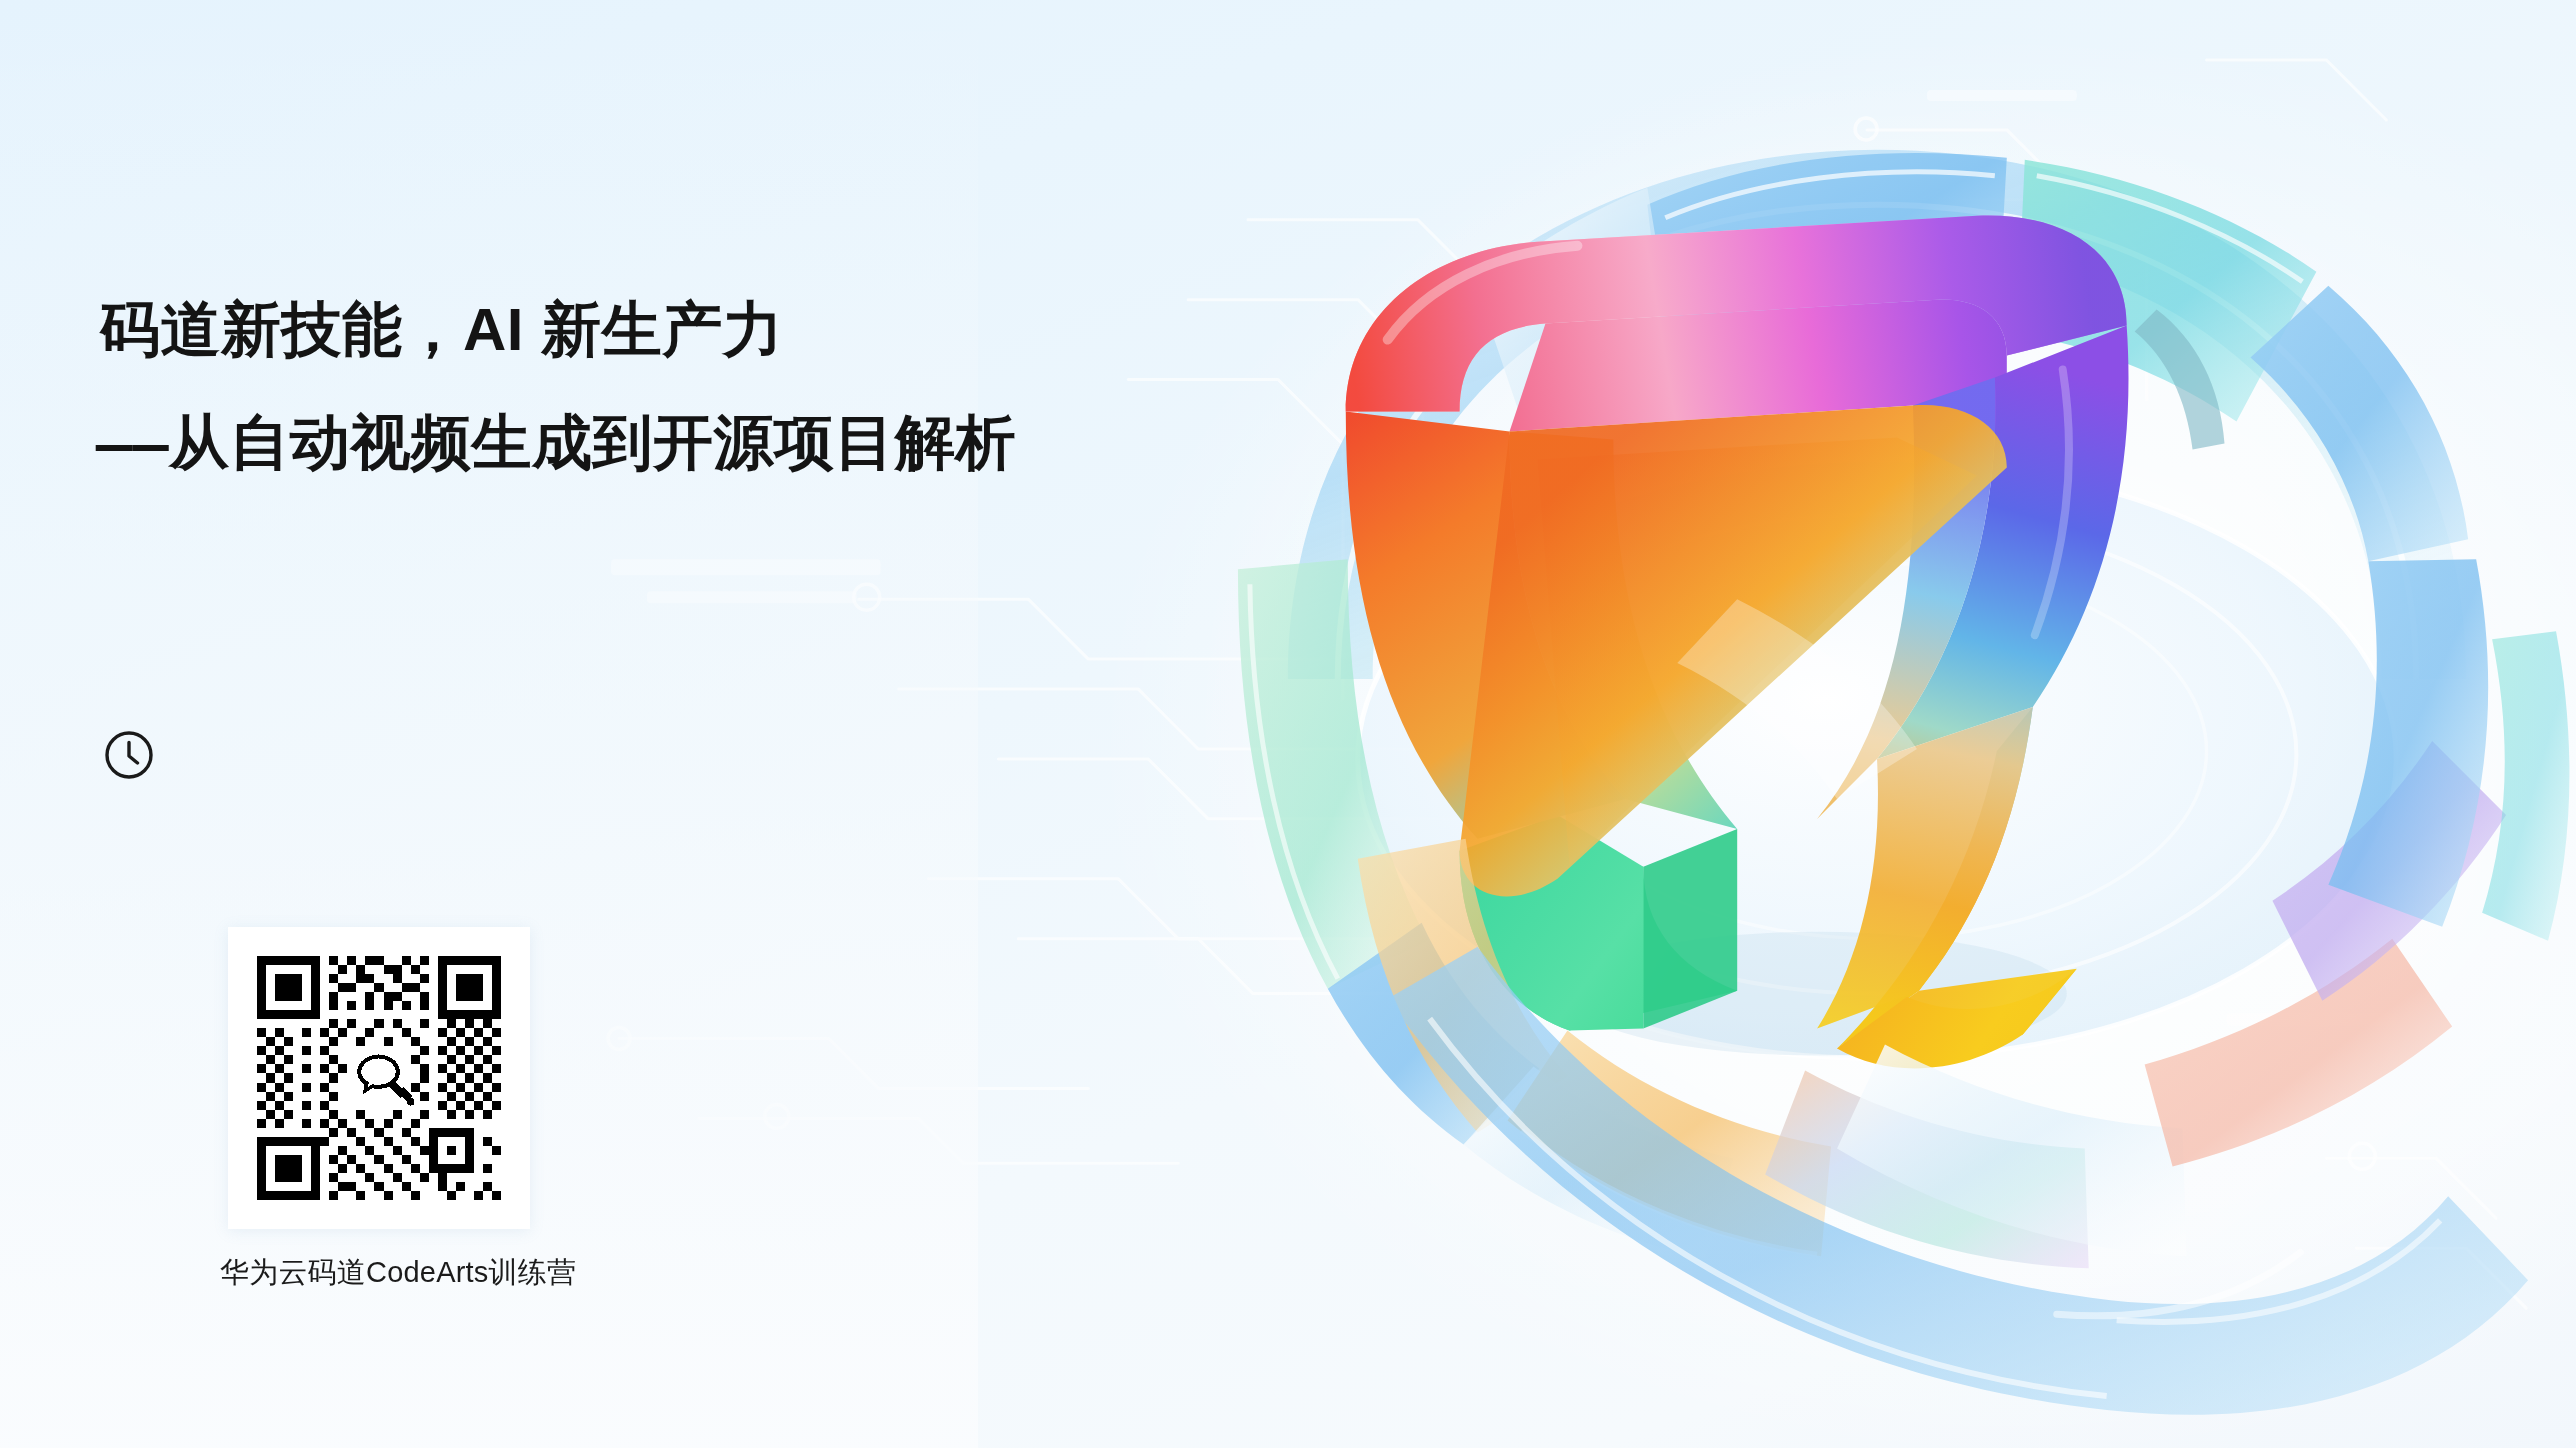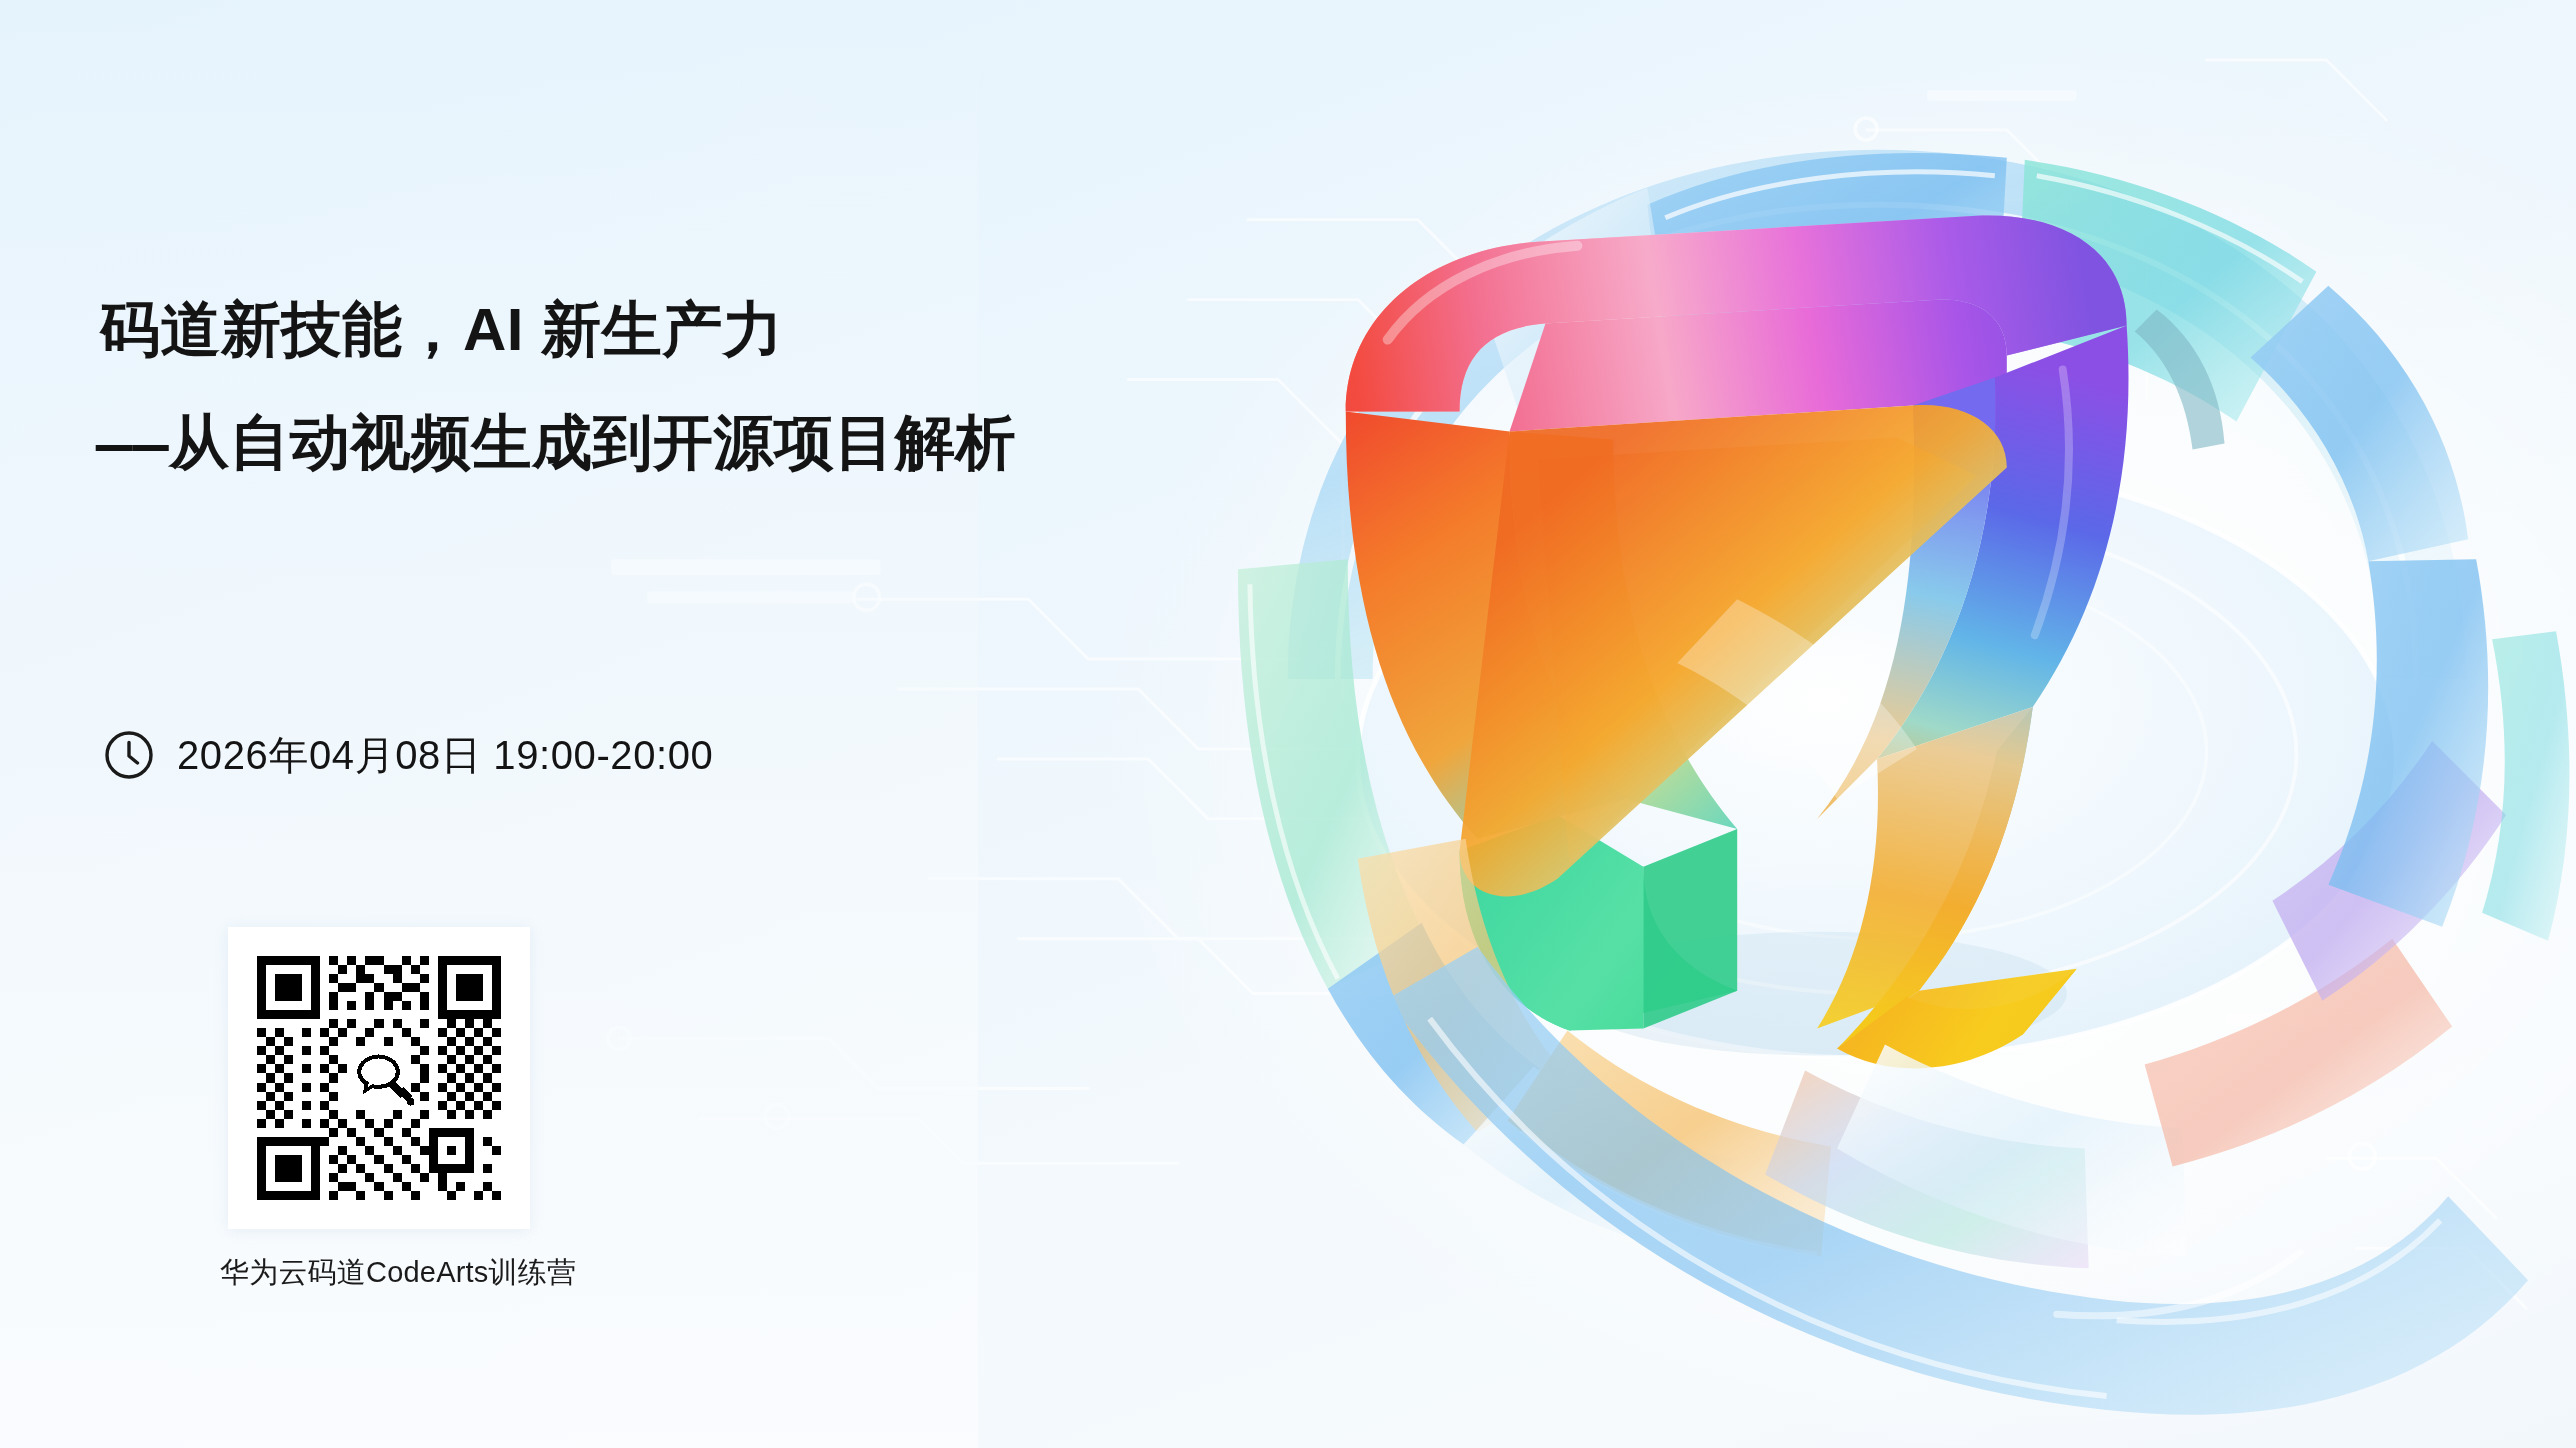--- a/index.html
+++ b/index.html
@@ -346,21 +346,20 @@
       <span class="line2">——从自动视频生成到开源项目解析</span>
     </div>
 
     <div class="meta">
 
       <div class="meta-row">
         <svg class="meta-icon" viewBox="0 0 52 52" fill="none">
           <circle cx="26" cy="26" r="22" stroke="#1a1a1a" stroke-width="3.4"></circle>
           <path d="M26 13.5 V27 L34.5 34" stroke="#1a1a1a" stroke-width="3.4" stroke-linecap="round" stroke-linejoin="round"></path>
         </svg>
-        <span class="meta-text">2026年04月08日  19:00-20:00</span>
       </div>
 
 
     </div>
 
     <div class="qr-wrap">
       <div class="qr-card">
         <svg width="262" height="262" viewBox="0 0 29 29" shape-rendering="crispEdges">
           <rect width="29" height="29" fill="#ffffff"></rect>
           <g fill="#000000">

